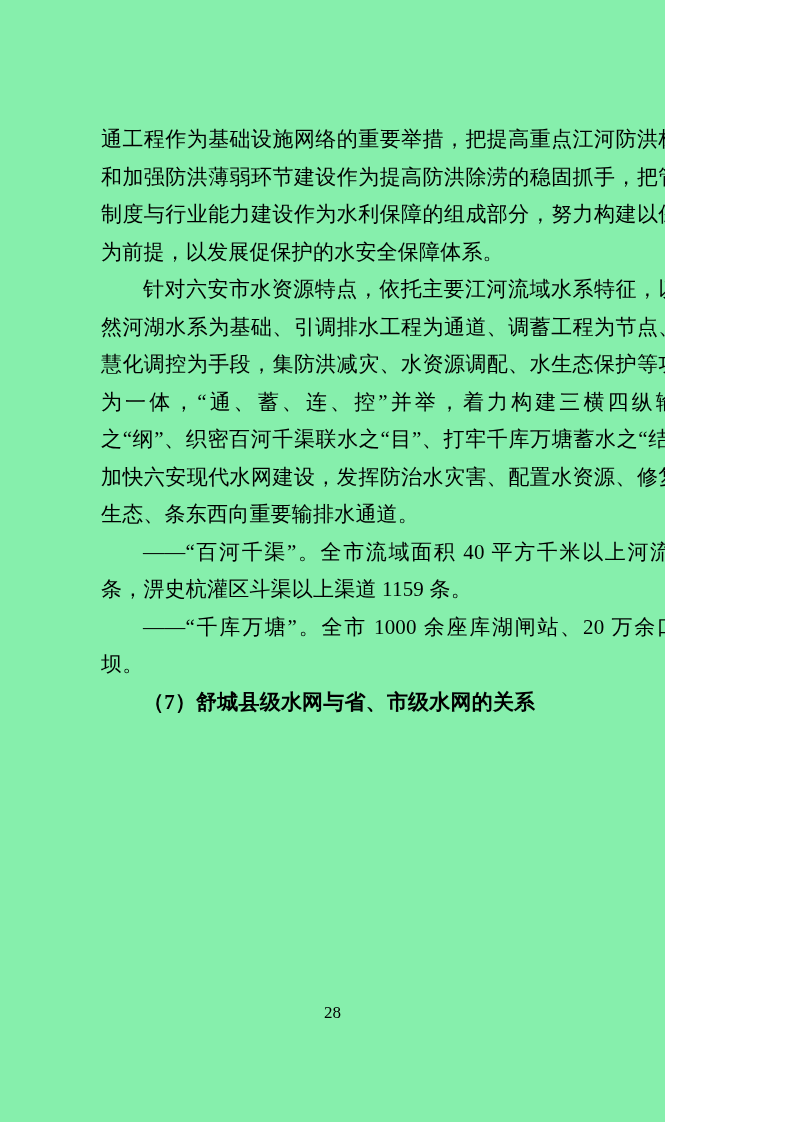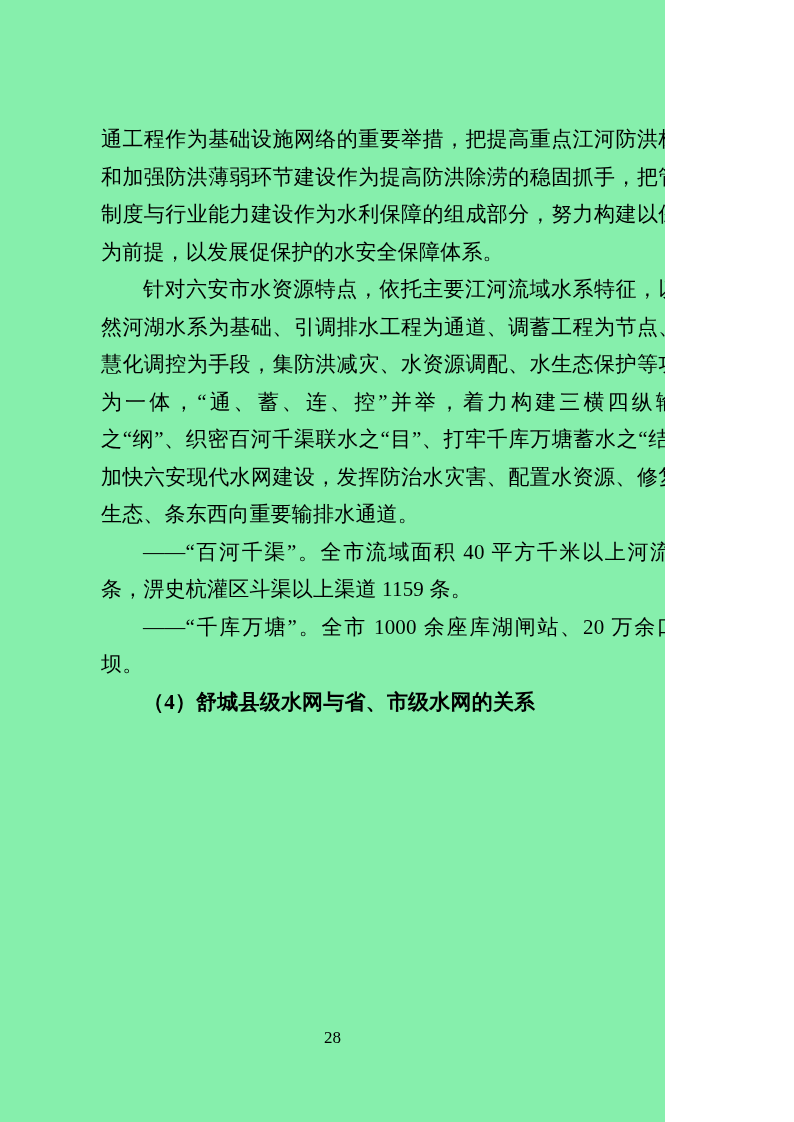--- a/index.html
+++ b/index.html
@@ -34,34 +34,34 @@
   }
   .indent {
     text-indent: 42px;
   }
   .heading {
     font-weight: bold;
     text-align: left;
   }
   .page-number {
     position: absolute;
-    top: 1027px;
+    top: 1002px;
     left: 0;
     width: 100%;
     text-align: center;
     font-size: 17px;
     line-height: 22px;
     color: #000000;
   }
 </style>
 </head>
 <body>
 
 <div class="page">
   <div class="content">
     <p class="para">通工程作为基础设施网络的重要举措，把提高重点江河防洪标准和加强防洪薄弱环节建设作为提高防洪除涝的稳固抓手，把管理制度与行业能力建设作为水利保障的组成部分，努力构建以保护为前提，以发展促保护的水安全保障体系。</p>
     <p class="para indent">针对六安市水资源特点，依托主要江河流域水系特征，以自然河湖水系为基础、引调排水工程为通道、调蓄工程为节点、智慧化调控为手段，集防洪减灾、水资源调配、水生态保护等功能为一体，“通、蓄、连、控”并举，着力构建三横四纵输水之“纲”、织密百河千渠联水之“目”、打牢千库万塘蓄水之“结”，加快六安现代水网建设，发挥防治水灾害、配置水资源、修复水生态、条东西向重要输排水通道。</p>
     <p class="para indent">——“百河千渠”。全市流域面积 40 平方千米以上河流 99 条，淠史杭灌区斗渠以上渠道 1159 条。</p>
     <p class="para indent">——“千库万塘”。全市 1000 余座库湖闸站、20 万余口塘坝。</p>
-    <h3 class="heading indent">（4）舒城县级水网与省、市级水网的关系</h3>
+    <h3 class="heading indent">（7）舒城县级水网与省、市级水网的关系</h3>
   </div>
   <div class="page-number">28</div>
 </div>
 
 </body></html>

